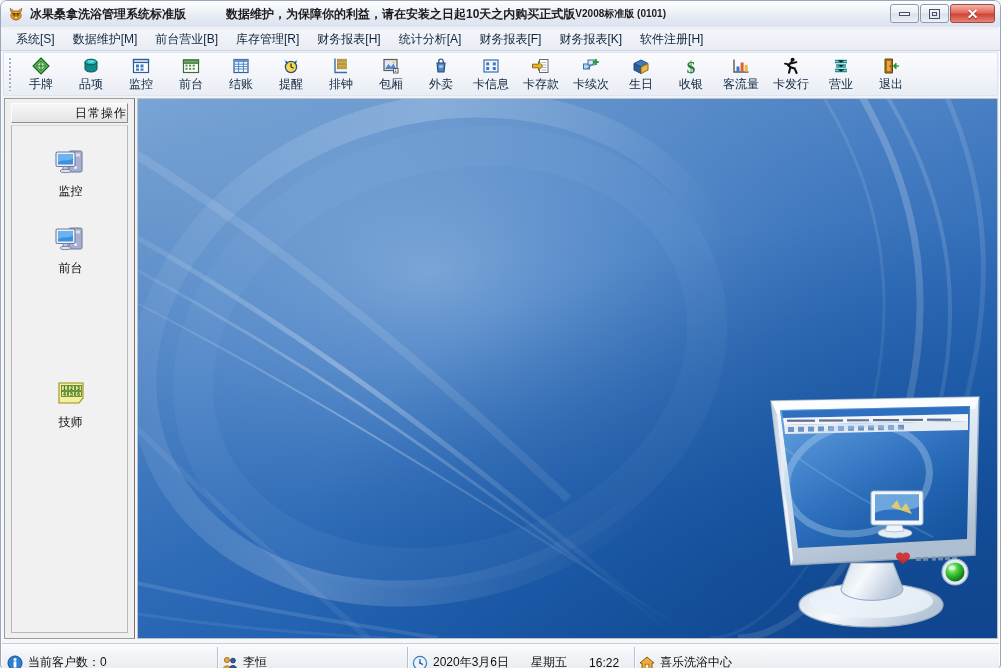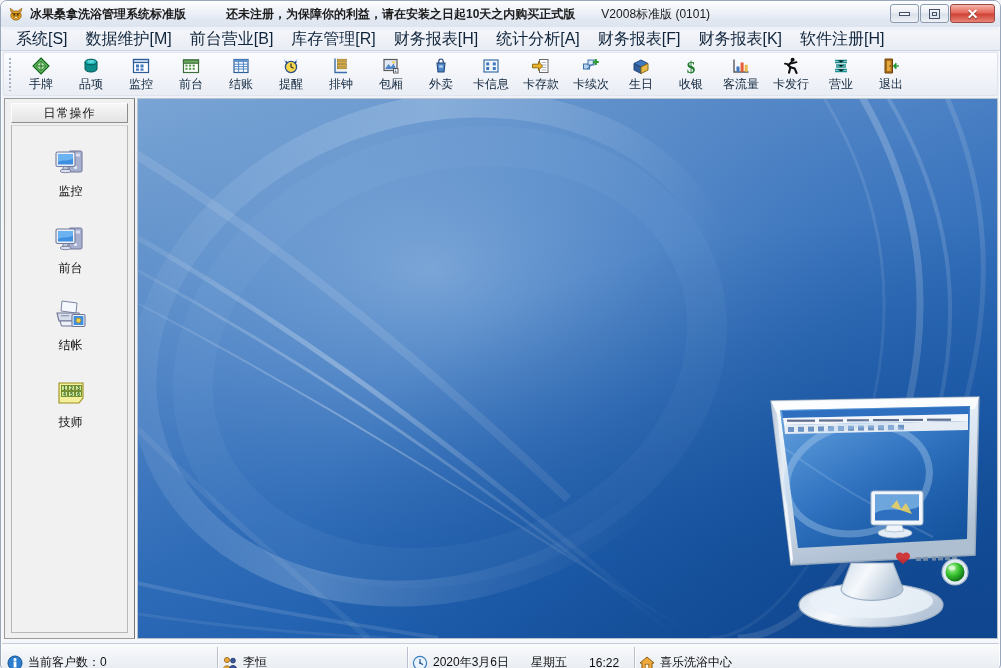--- a/index.html
+++ b/index.html
@@ -63,25 +63,25 @@
     letter-spacing: 0px;
   }
   .title-notice {
     font-size: 12px;
     font-weight: bold;
     color: #1b1b1b;
     white-space: nowrap;
     margin-left: 40px;
   }
   .title-version {
-    font-size: 12px;
-    font-weight: normal;
+    font-size: 10px;
+    font-weight: bold;
     color: #1b1b1b;
     white-space: nowrap;
-    margin-left: 26px;
+    margin-left: 0;
   }
   .win-buttons {
     position: absolute;
     right: 5px; top: 3px;
     display: flex;
     gap: 1px;
   }
   .win-btn {
     width: 29px; height: 19px;
     box-sizing: border-box;
@@ -130,21 +130,21 @@
     left: 1px; top: 30px;
     width: 999px; height: 21px;
     box-sizing: border-box;
     display: flex;
     align-items: center;
     background: linear-gradient(to bottom, #f4f6fa 0%, #e8ecf3 100%);
     border-bottom: 1px solid #cdd5e2;
     padding-left: 6px;
   }
   .menu-item {
-    font-size: 16px;
+    font-size: 12px;
     color: #10253c;
     padding: 2px 9px 3px 9px;
     white-space: nowrap;
     cursor: default;
   }
 
   
   .toolbar {
     position: absolute;
     left: 3px; top: 52px;
@@ -215,21 +215,21 @@
     position: absolute;
     left: 6px; top: 4px;
     width: 117px; height: 20px;
     box-sizing: border-box;
     background: linear-gradient(to bottom, #f7f7f7 0%, #e4e4e4 100%);
     border: 1px solid #8d8d8d;
     border-top-color: #fdfdfd;
     border-left-color: #fdfdfd;
     display: flex;
     align-items: center;
-    justify-content: center;
+    justify-content: flex-end;
   }
   .sb-header-text {
     font-size: 12px;
     color: #141414;
     letter-spacing: 1px;
   }
   .sb-body {
     position: absolute;
     left: 6px; top: 26px;
     width: 117px; height: 508px;
@@ -356,21 +356,21 @@
         <ellipse cx="8" cy="9.5" rx="5.2" ry="4.6" fill="#f0a81e" stroke="#8a5c07" stroke-width="0.8"></ellipse>
         <path d="M3.2 6.2 L2.1 2.4 L5.3 4.4 Z" fill="#f0a81e" stroke="#8a5c07" stroke-width="0.7"></path>
         <path d="M12.8 6.2 L13.9 2.4 L10.7 4.4 Z" fill="#f0a81e" stroke="#8a5c07" stroke-width="0.7"></path>
         <path d="M4 7.5 h8 M4.4 9.2 h7.2 M5 11 h6" stroke="#6d4606" stroke-width="0.8" fill="none"></path>
         <circle cx="6.2" cy="8.4" r="0.8" fill="#3a2503"></circle>
         <circle cx="9.8" cy="8.4" r="0.8" fill="#3a2503"></circle>
         <ellipse cx="8" cy="11.4" rx="1.5" ry="1.1" fill="#fdf0d0" stroke="#8a5c07" stroke-width="0.5"></ellipse>
       </svg>
     </span>
     <span class="title-text">冰果桑拿洗浴管理系统标准版</span>
-    <span class="title-notice">还未注册，为保障你的利益，请在安装之日起10天之内购买正式版</span>
+    <span class="title-notice">数据维护，为保障你的利益，请在安装之日起10天之内购买正式版</span>
     <span class="title-version">V2008标准版 (0101)</span>
 
     <div class="win-buttons">
       <div class="win-btn">
         <span class="glyph-min"></span>
       </div>
       <div class="win-btn">
         <span class="glyph-max-o">
           <span class="glyph-max-i"></span>
         </span>
@@ -672,34 +672,20 @@
               <rect x="3" y="8" width="19" height="14.5" rx="1.6" fill="#eceff8" stroke="#737b9c" stroke-width="1.1"></rect>
               <rect x="5" y="10" width="15" height="10.5" fill="#3f8fe0"></rect>
               <path d="M5 10 h15 v4.5 C15 18 10 15 5 18 Z" fill="#79bdf5" opacity="0.75"></path>
               <path d="M10.5 22.5 h4 l1 3.4 h-6 Z" fill="#c6cbdd" stroke="#737b9c" stroke-width="0.9"></path>
               <ellipse cx="12.5" cy="27" rx="5.5" ry="1.7" fill="#dde1ee" stroke="#737b9c" stroke-width="0.9"></ellipse>
             </svg>
           </span>
           <span class="sb-label">前台</span>
         </div>
 
-        <div class="sb-item" style="top:172px;">
-          <span class="sb-ico">
-            <svg width="36" height="36" viewBox="0 0 36 36">
-              <path d="M9 3 L24 5 L23 15 L8 13 Z" fill="#f4f7fc" stroke="#7d85a3" stroke-width="1"></path>
-              <path d="M4 15 h22 l2 8 H6 Z" fill="#d7dcea" stroke="#6d7596" stroke-width="1.1"></path>
-              <path d="M7 23 h18 l-1.5 5 H8.5 Z" fill="#eef1f8" stroke="#6d7596" stroke-width="1"></path>
-              <rect x="8" y="17" width="8" height="1.4" fill="#9aa2ba"></rect>
-              <rect x="19" y="16.5" width="13" height="12" rx="1.2" fill="#f0f3fa" stroke="#6d7596" stroke-width="1.1"></rect>
-              <rect x="20.6" y="18" width="9.8" height="9" fill="#3f8fe0"></rect>
-              <circle cx="25.5" cy="22.5" r="2.4" fill="#f2d24a" stroke="#a88a14" stroke-width="0.7"></circle>
-            </svg>
-          </span>
-          <span class="sb-label">结帐</span>
-        </div>
 
         <div class="sb-item" style="top:249px;">
           <span class="sb-ico">
             <svg width="36" height="36" viewBox="0 0 36 36">
               <path d="M6 8 h24 v15 l-4 5 H6 Z" fill="#f4ef9a" stroke="#9a9020" stroke-width="1.1"></path>
               <g fill="#cfe89a" stroke="#5a7a1a" stroke-width="0.8">
                 <rect x="8.5" y="10.5" width="6" height="5"></rect>
                 <rect x="15.5" y="10.5" width="6" height="5"></rect>
                 <rect x="22.5" y="10.5" width="6" height="5"></rect>
                 <rect x="8.5" y="16.5" width="6" height="5"></rect>

